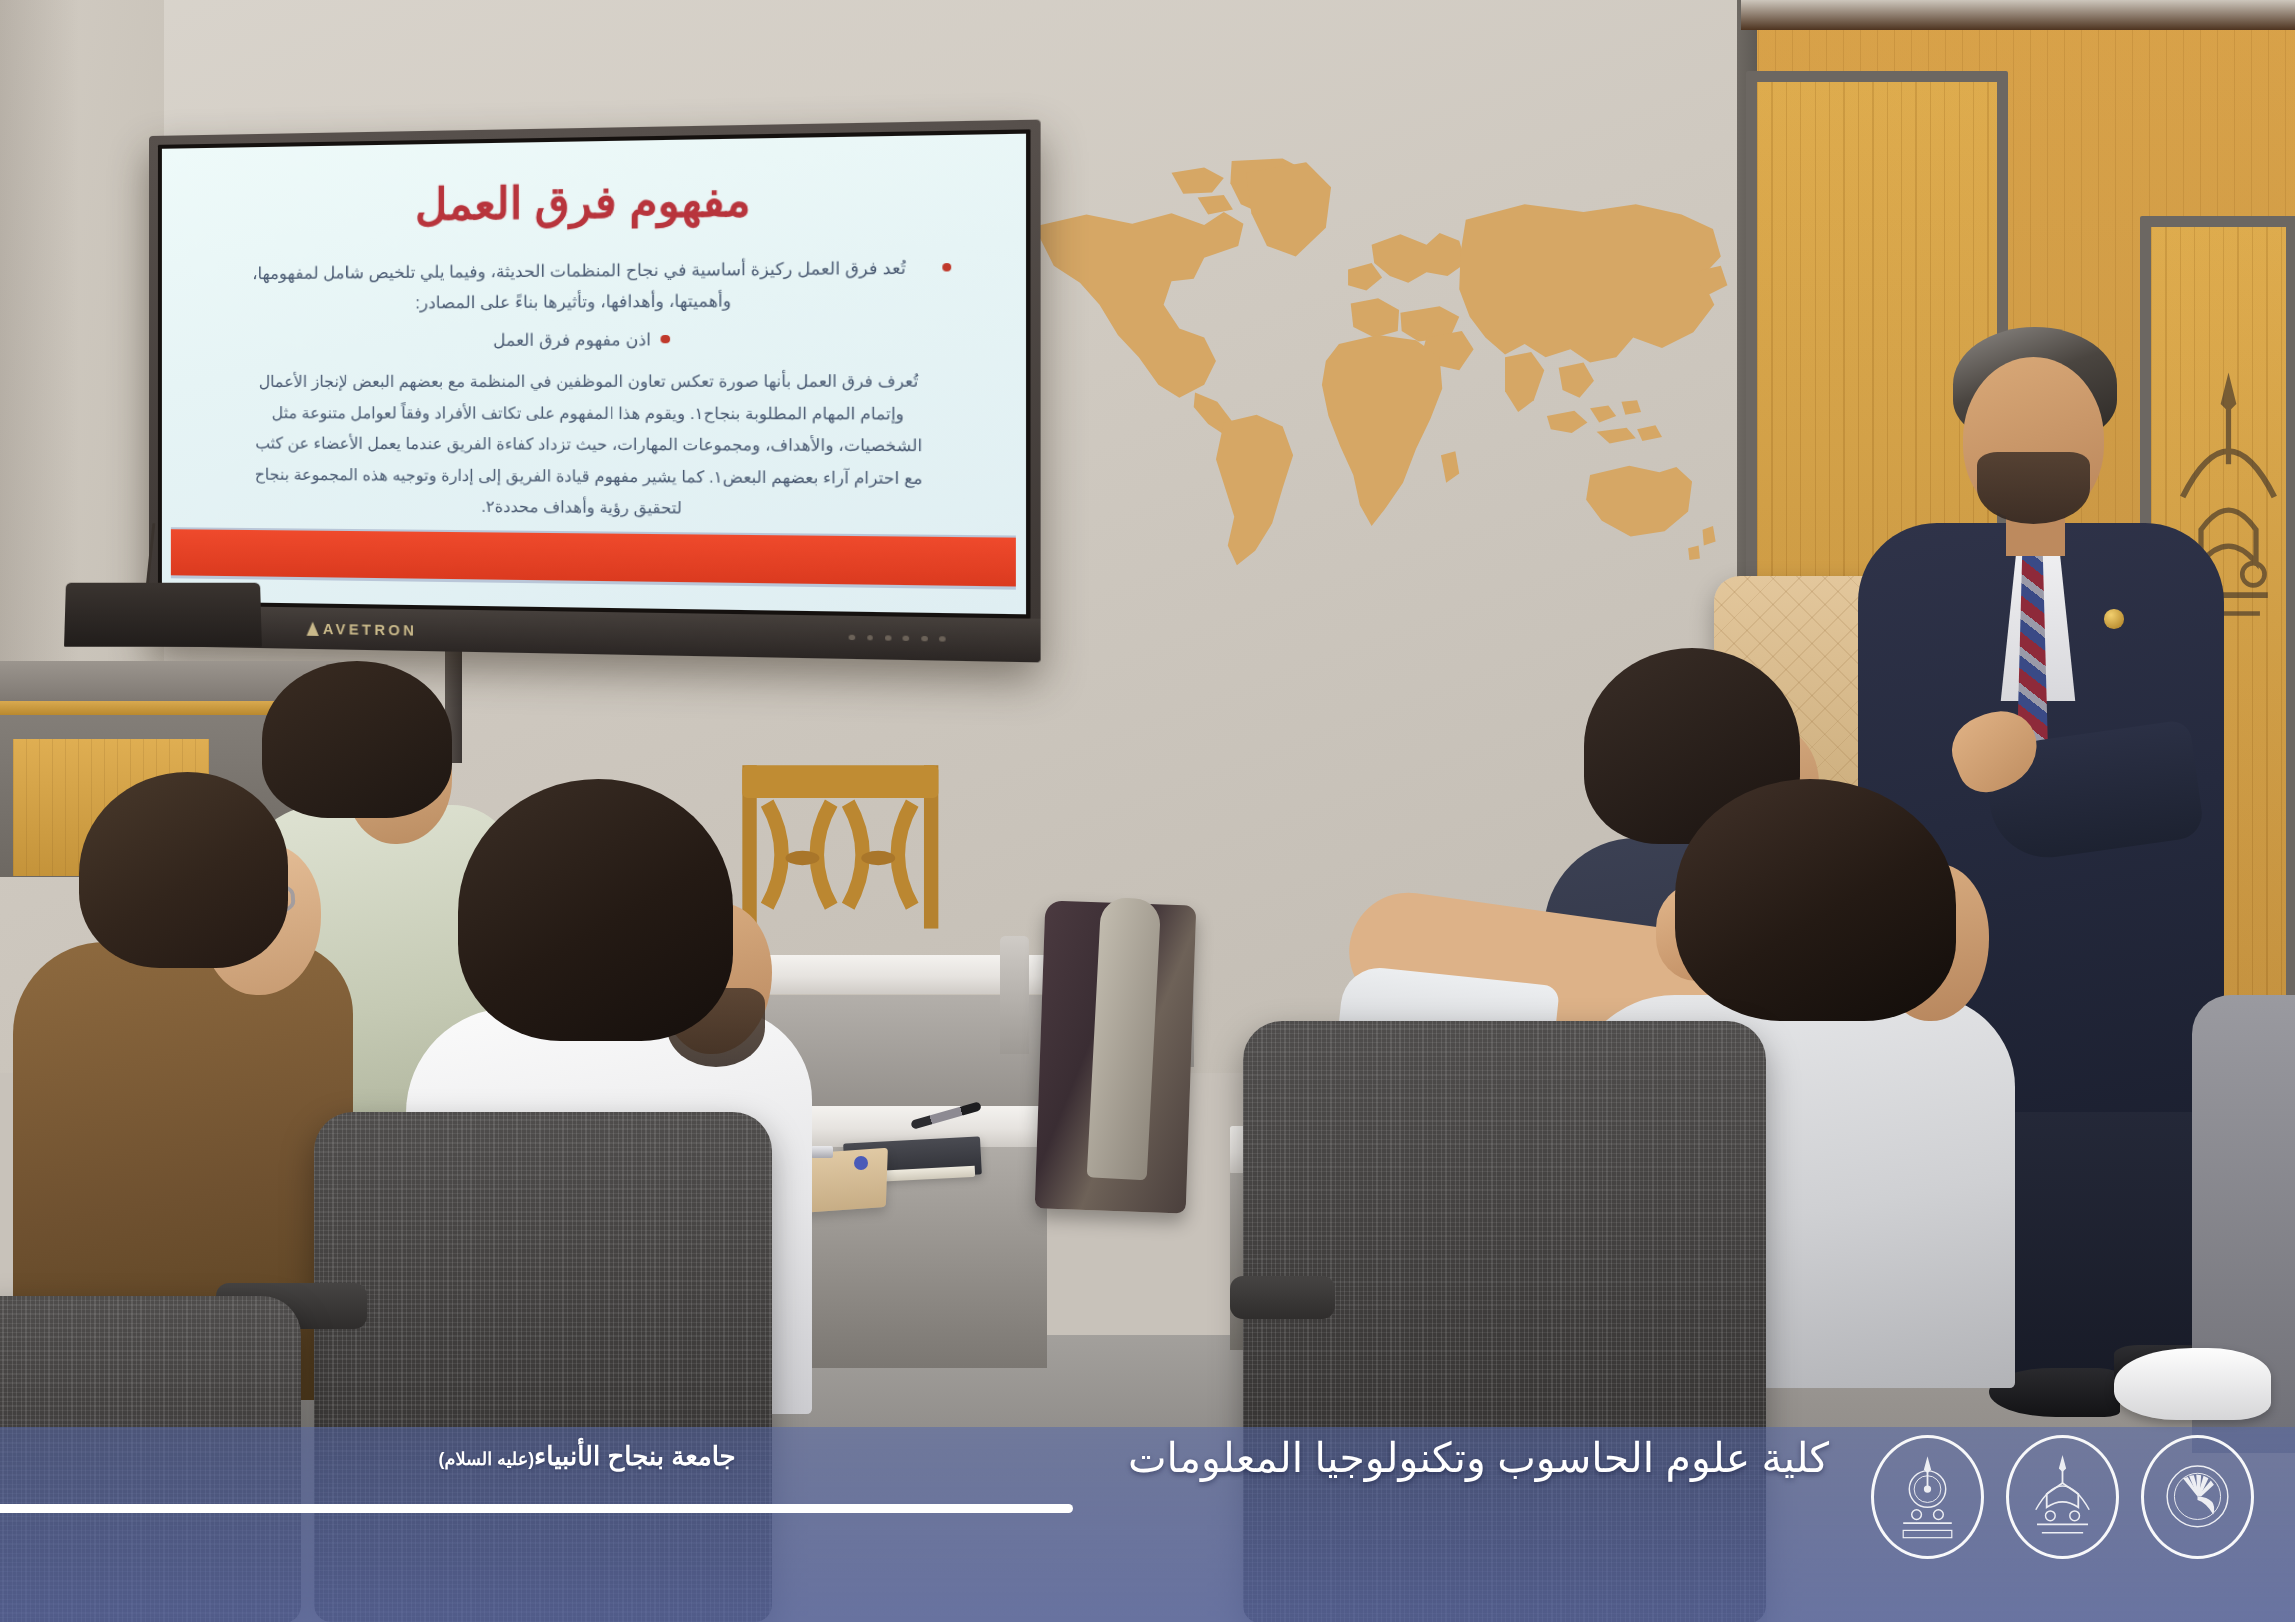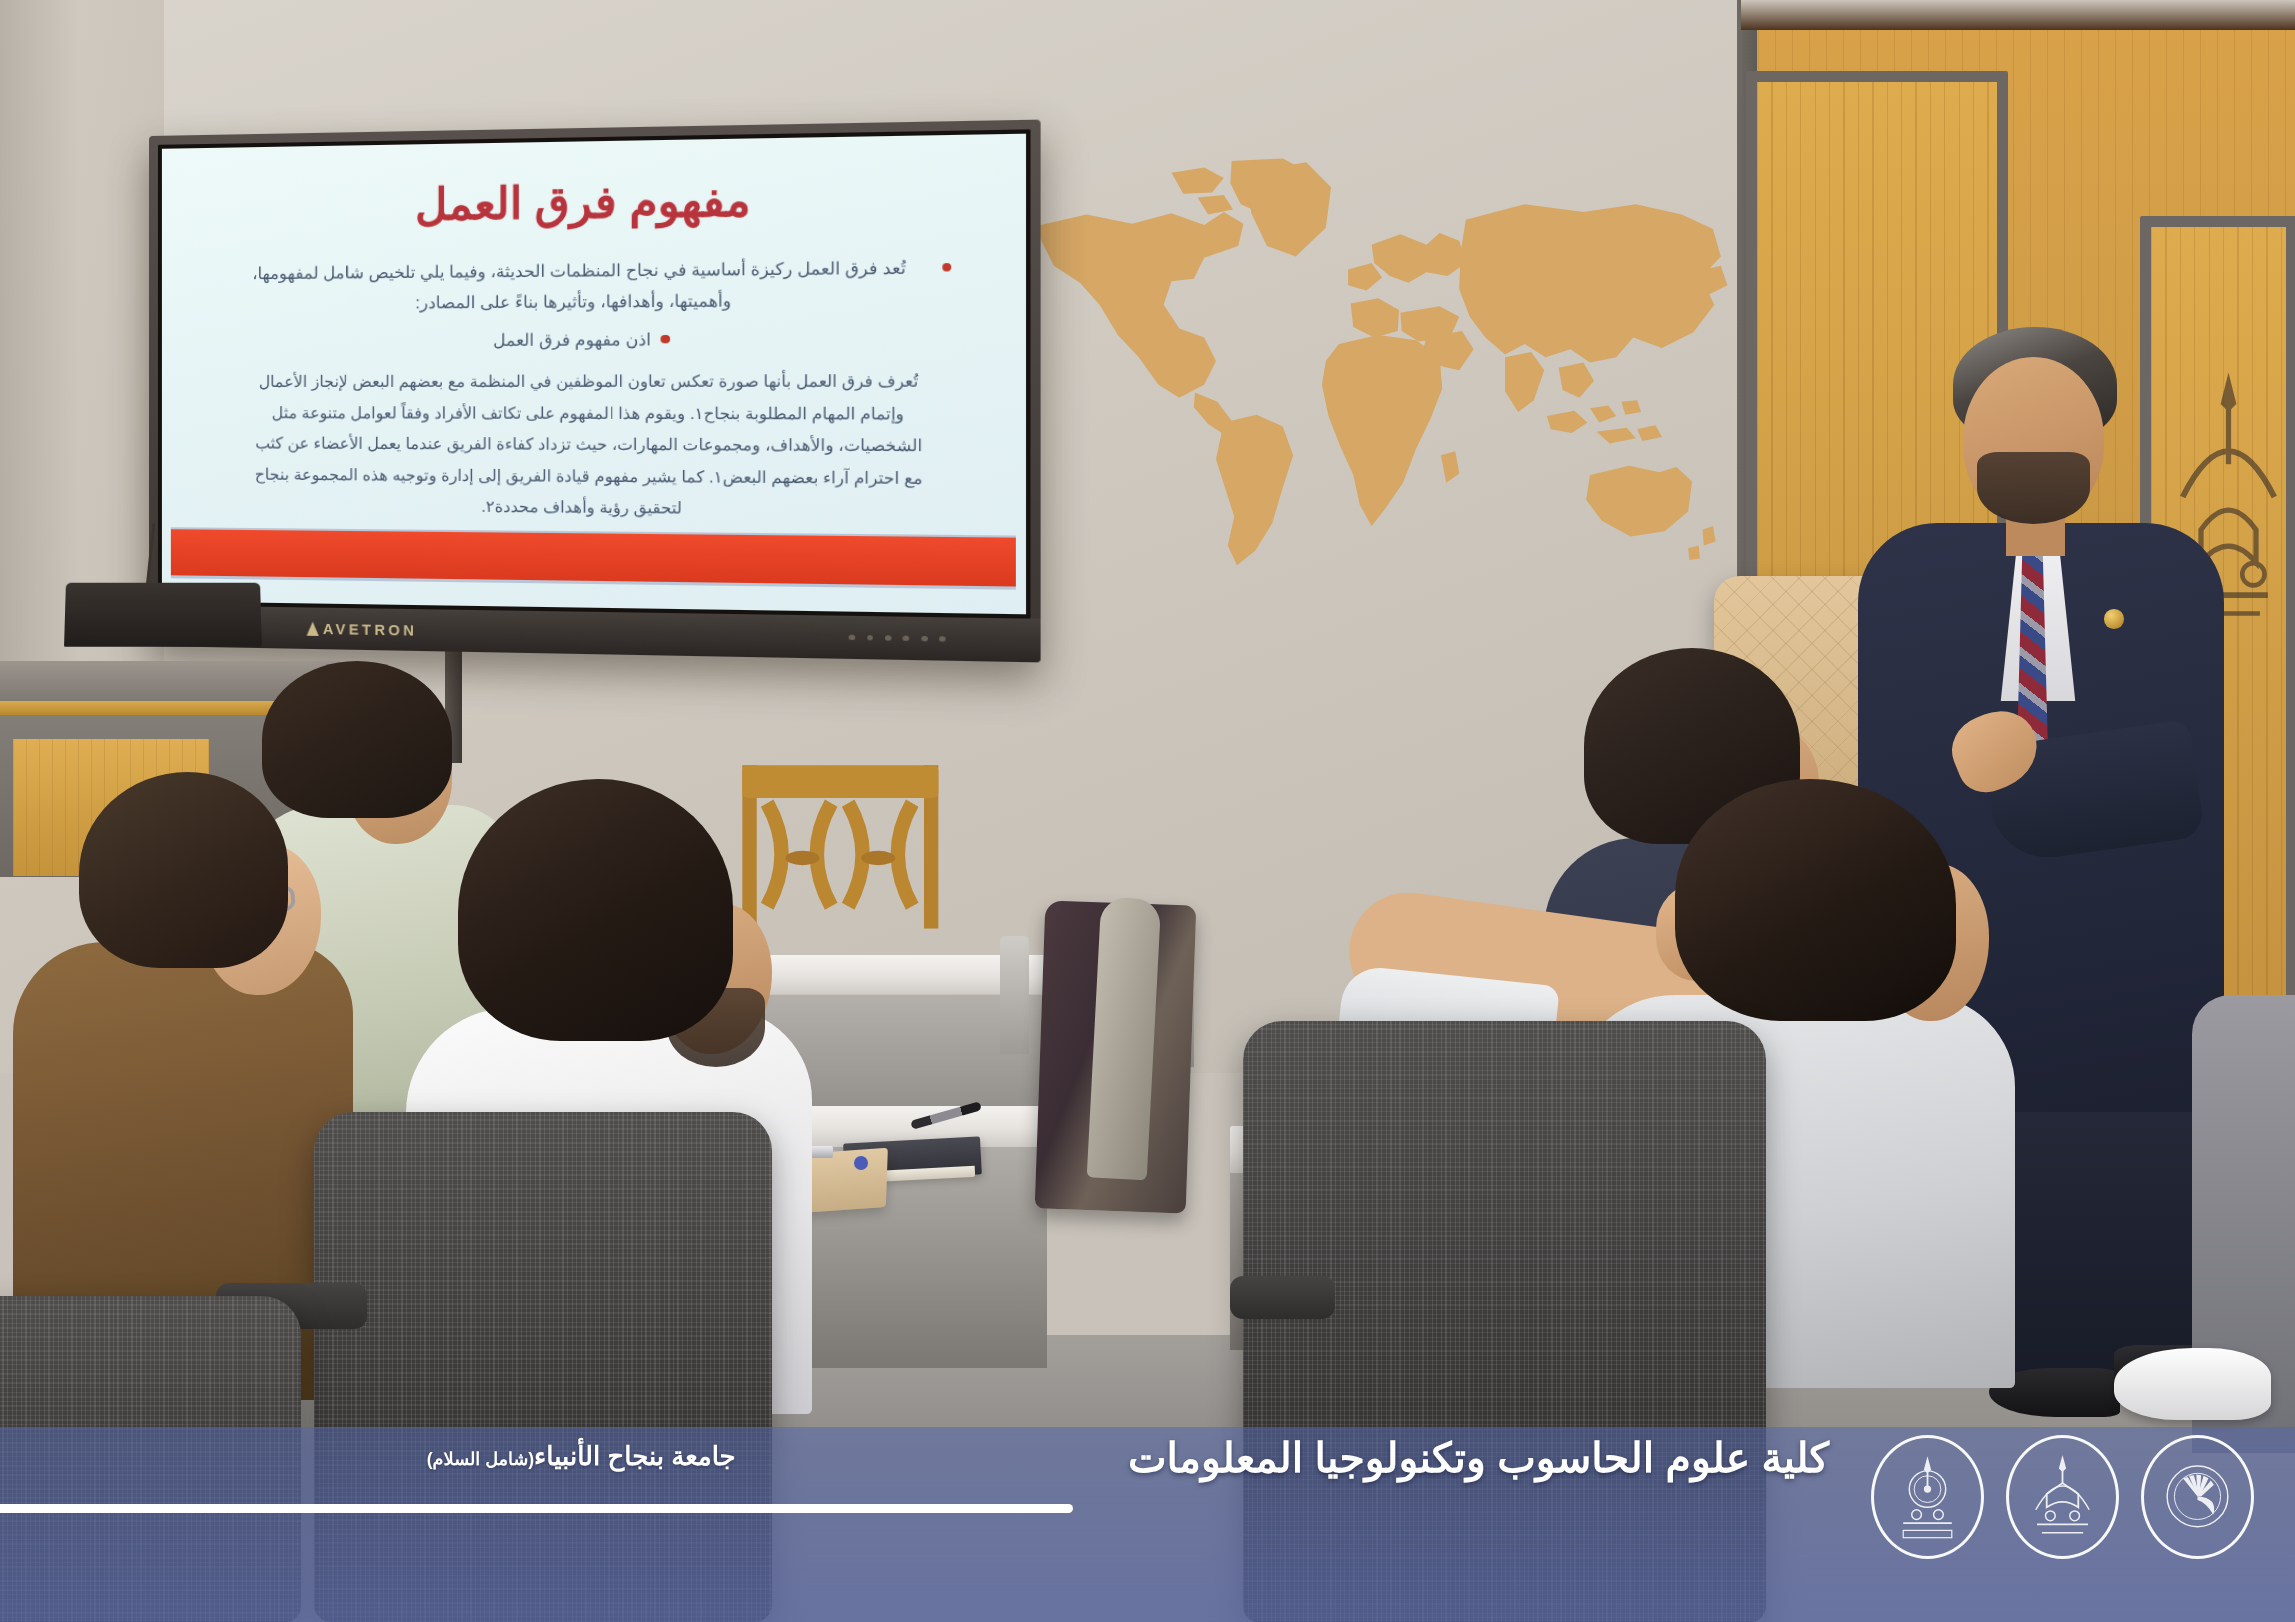--- a/index.html
+++ b/index.html
@@ -413,21 +413,21 @@
     position: absolute; left: 15.7px; top: 14.4px; width: 720px;
     text-align: right; color: #ffffff; direction: rtl;
     font-size: 26px; font-weight: 600; letter-spacing: 0.3px;
     text-shadow: 0 1.3px 3.9px rgba(20,26,60,.45);
   }
   .banner-left-ar .paren { font-size: 17.7px; }
   .banner-center {
     position: absolute; left: 1112px; top: 9.2px; width: 733px; text-align: center;
   }
   .banner-ar {
-    color: #ffffff; direction: rtl; font-size: 41px; font-weight: 700;
+    color: #ffffff; direction: rtl; font-size: 41px; font-weight: 400;
     line-height: 1.12; letter-spacing: 0.7px;
     text-shadow: 0 2px 5.2px rgba(16,22,56,.5);
   }
   .banner-en {
     color: #ffffff; font-size: 25px; font-weight: 700; letter-spacing: 1.5px;
     margin-top: 3.9px; text-shadow: 0 1.3px 3.9px rgba(16,22,56,.5);
   }
   .banner-logos {
     position: absolute; left: 1871px; top: 7.9px; display: flex; gap: 22px; align-items: center;
   }
@@ -683,21 +683,21 @@
   <div class="mesh-chair mc2"></div>
   <div class="mc-arm mca2"></div>
   <div class="mesh-chair mc1"></div>
   <div class="mc-arm mca1"></div>
   <div class="mesh-chair mc3"></div>
 
   <div class="banner">
     <div class="banner-rule"></div>
 
     <div class="banner-left-ar">
-      <span>جامعة بنجاح الأنبياء</span><span class="paren">(شامل السلام)</span>
+      <span>جامعة بنجاح الأنبياء</span><span class="paren">(عليه السلام)</span>
     </div>
 
     <div class="banner-center">
       <div class="banner-ar">كلية علوم الحاسوب وتكنولوجيا المعلومات</div>
     </div>
 
     <div class="banner-logos">
 
       <div class="logo-ring">
         <svg viewBox="0 0 140 150" width="85" height="92">

